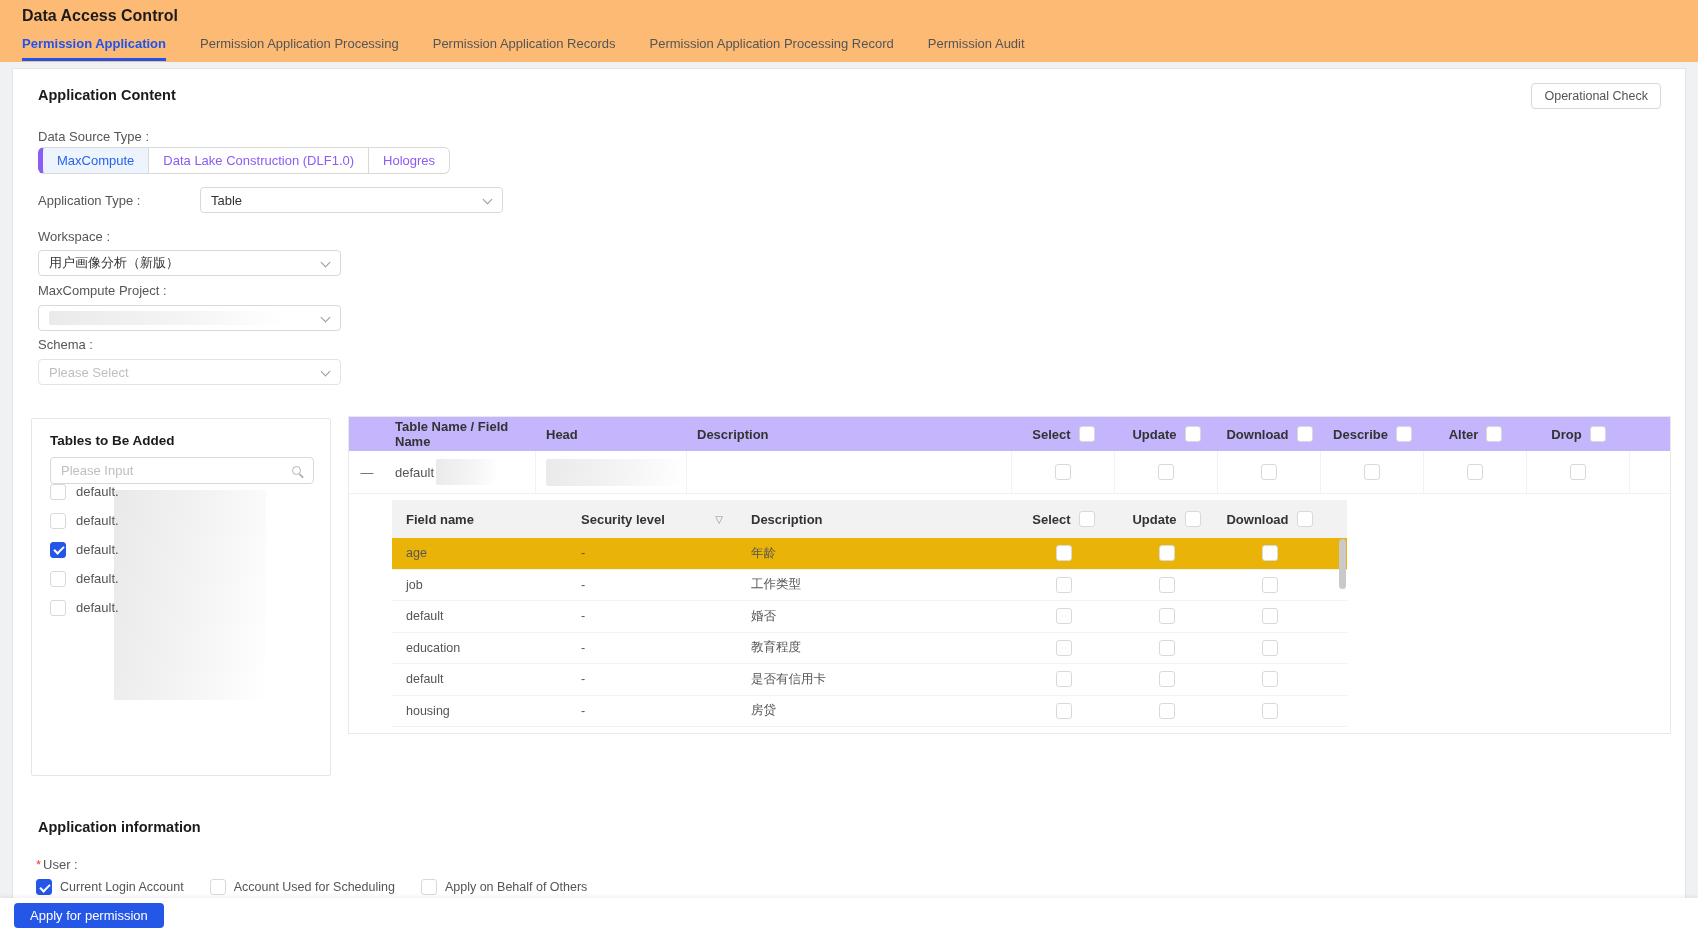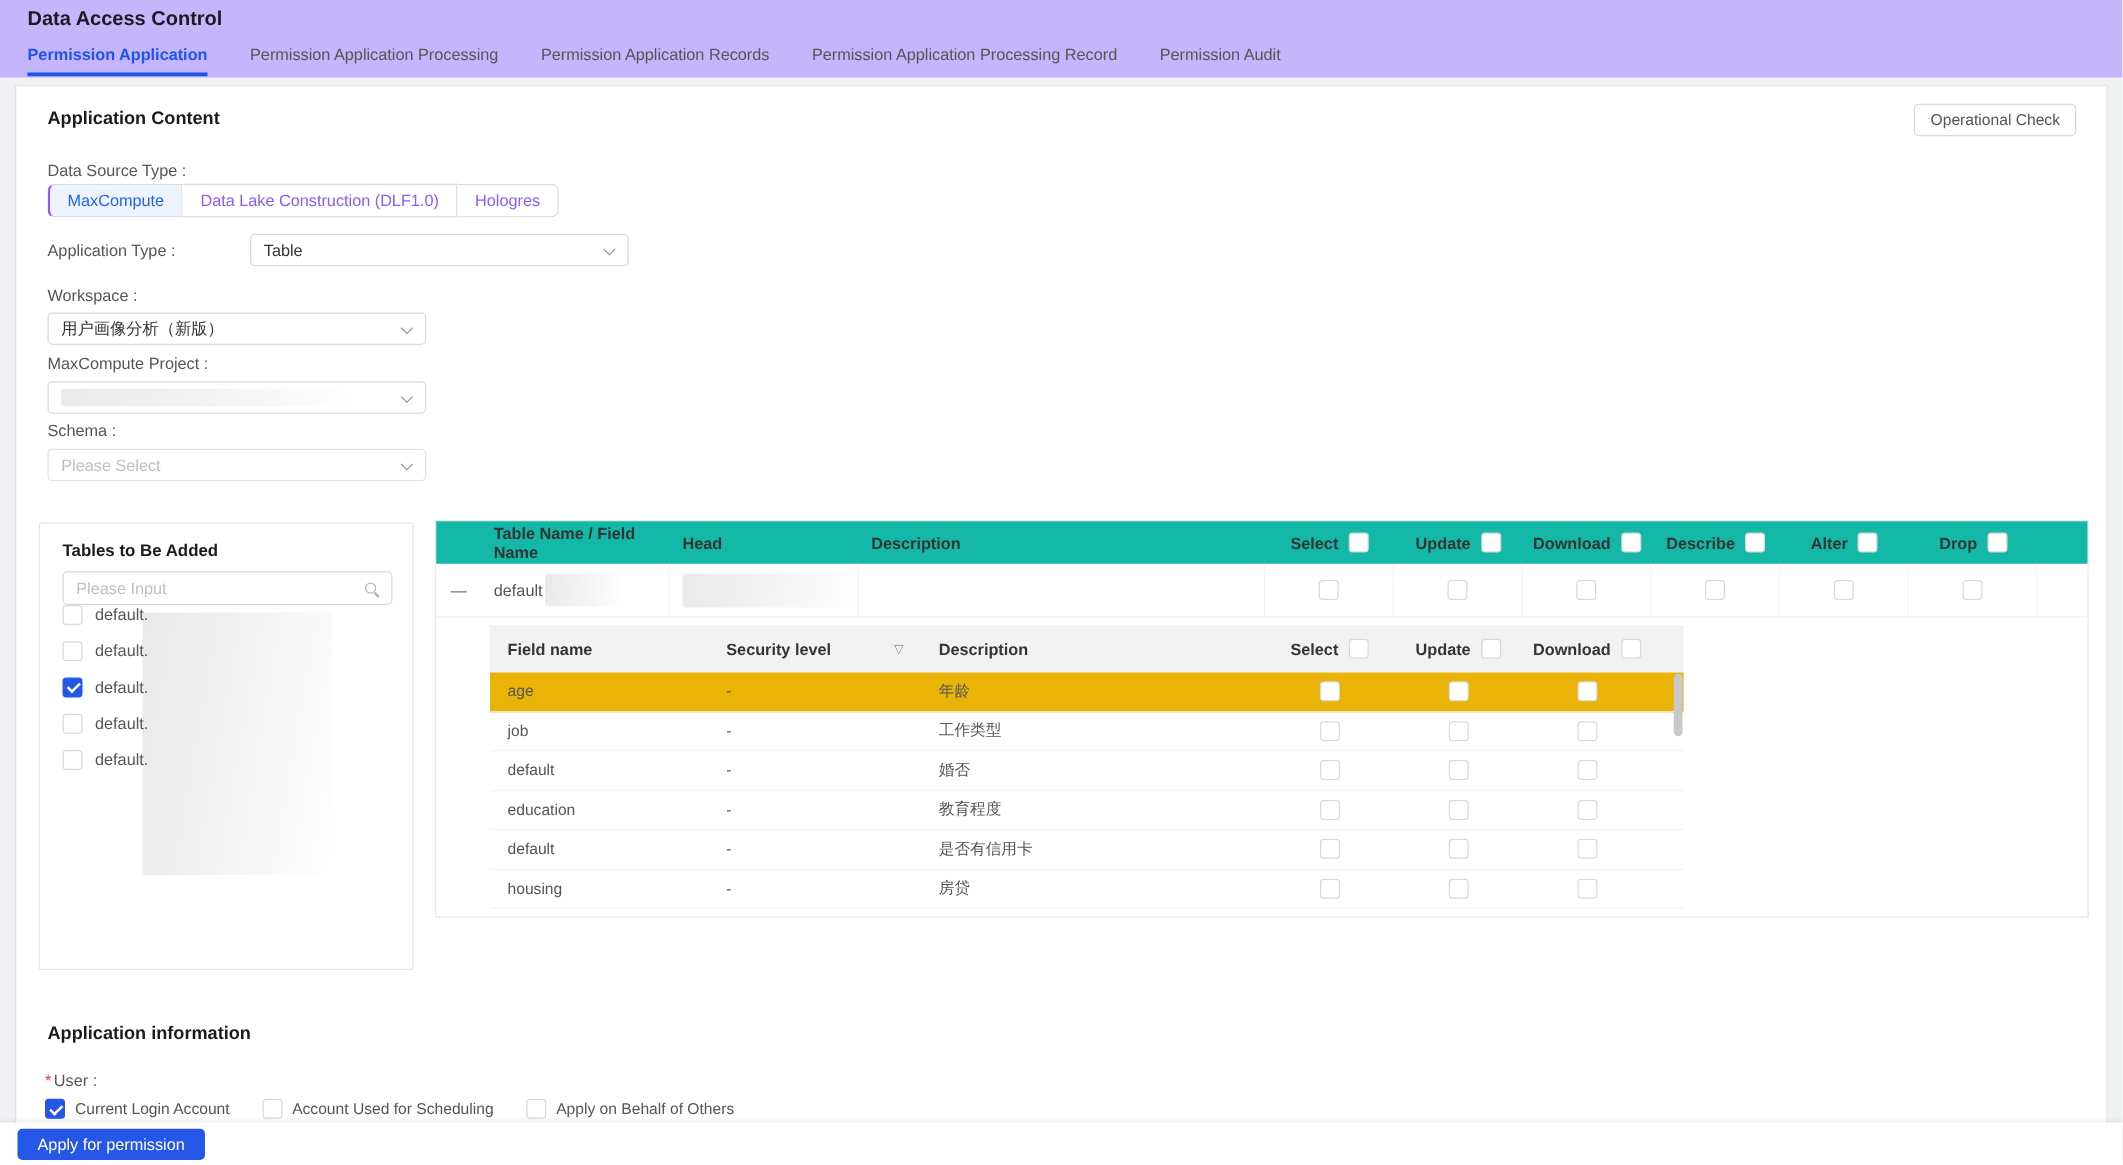--- a/index.html
+++ b/index.html
@@ -2,40 +2,40 @@
 <html><head>
 <meta charset="utf-8">
 <style>
   * { box-sizing: border-box; margin: 0; padding: 0; }
   html,body { width:1698px; height:932px; overflow:hidden; }
   body {
     font-family: "Liberation Sans", "DejaVu Sans", sans-serif;
     background:#f0f1f2; position:relative; color:#555;
   }
   
-  .topbar { position:absolute; left:0; top:0; right:0; height:62px; background:#c4b5fd; }
+  .topbar { position:absolute; left:0; top:0; right:0; height:62px; background:#fdba74; }
   .page-title { position:absolute; left:22px; top:7px; font-size:16px; font-weight:bold; color:#1b1b1b; }
   .tabs { position:absolute; left:22px; top:36px; display:flex; gap:34px; }
   .tab { font-size:13px; color:#555; padding-bottom:7px; border-bottom:3px solid transparent; white-space:nowrap; cursor:pointer; }
   .tab.active { color:#1d53ef; font-weight:bold; border-bottom-color:#1d53ef; }
 
   
   .card { position:absolute; left:12px; top:68px; width:1674px; height:832px;
           background:#fff; border:1px solid #e4e4e4; }
   .section-title { position:absolute; font-size:14.5px; font-weight:bold; color:#1b1b1b; }
   .btn-secondary { position:absolute; right:24px; top:14px; height:26px; padding:0 12px;
           display:flex; align-items:center; background:#fff; border:1px solid #d9d9d9;
           border-radius:4px; font-size:12.5px; color:#555; cursor:pointer; }
   .lbl { position:absolute; font-size:13px; color:#565656; white-space:nowrap; }
 
   
   .seg { position:absolute; left:25px; top:78px; display:flex; }
   .seg-btn { height:27px; display:flex; align-items:center; padding:0 14px; font-size:13px;
           color:#8b5cf6; background:#fff; border:1px solid #d9d9d9; border-left:none; cursor:pointer; white-space:nowrap; }
-  .seg-btn:first-child { border-left:2px solid #8b5cf6; border-radius:6px 0 0 6px; }
+  .seg-btn:first-child { border-left:5px solid #8b5cf6; border-radius:6px 0 0 6px; }
   .seg-btn:last-child { border-radius:0 6px 6px 0; }
   .seg-btn.selected { background:#eef4fe; color:#2563eb; }
 
   
   .select-box { position:absolute; width:303px; height:26px; border:1px solid #d9d9d9;
           border-radius:4px; background:#fff; display:flex; align-items:center;
           padding:0 26px 0 10px; font-size:13px; color:#333; cursor:pointer; }
   .select-box .placeholder { color:#bfbfbf; }
   .select-box.disabled { border-color:#e3e3e3; }
   .chevron { position:absolute; right:11px; top:8px; width:7px; height:7px;
@@ -65,21 +65,21 @@
         transform:rotate(45deg); right:-4px; bottom:-2px; }
   .panel-blob { position:absolute; left:82px; top:71px; width:152px; height:210px;
         background:linear-gradient(100deg,#e9e9e9 0%,#f3f3f3 50%,rgba(255,255,255,0) 100%); }
   .panel-list { position:absolute; left:0; top:58px; width:100%; }
   .panel-item { height:29px; display:flex; align-items:center; gap:10px; padding-left:18px; position:relative; }
   .panel-item .nm { font-size:13px; color:#555; }
 
   
   .ptable { position:absolute; left:335px; top:347px; width:1323px; height:318px;
         border:1px solid #e9e9e9; background:#fff; }
-  .phead { display:flex; height:34px; background:#14b8a6; align-items:center;
+  .phead { display:flex; height:34px; background:#c4b5fd; align-items:center;
         font-size:13px; font-weight:bold; color:#333; }
   .prow { display:flex; height:43px; align-items:center; font-size:13px; color:#555;
         border-bottom:1px solid #f0f0f0; }
   .c-exp { width:36px; display:flex; justify-content:center; }
   .c-name { width:151px; padding-left:10px; display:flex; align-items:center; }
   .c-head { width:151px; padding-left:10px; display:flex; align-items:center; }
   .c-desc { width:325px; padding-left:10px; }
   .c-perm { width:103px; display:flex; align-items:center; justify-content:center; gap:8px; }
   .prow .c-name, .prow .c-head, .prow .c-desc { align-self:stretch; border-right:1px solid #f2f2f2; display:flex; align-items:center; }
   .prow .c-perm { align-self:stretch; border-right:1px solid #f2f2f2; }

